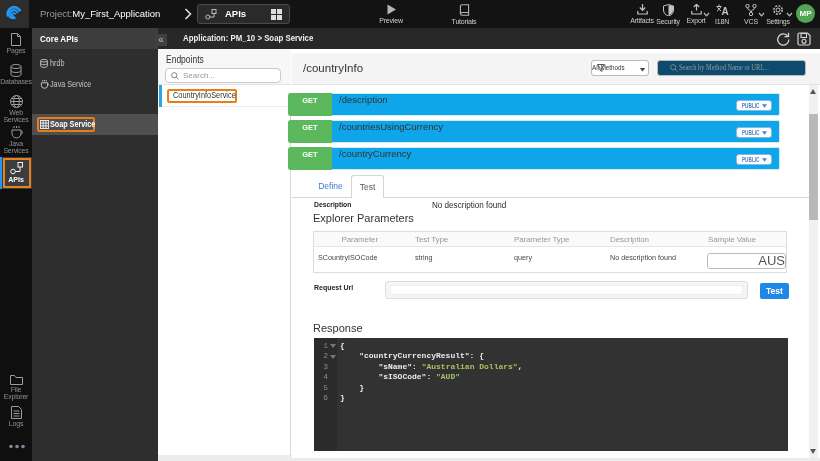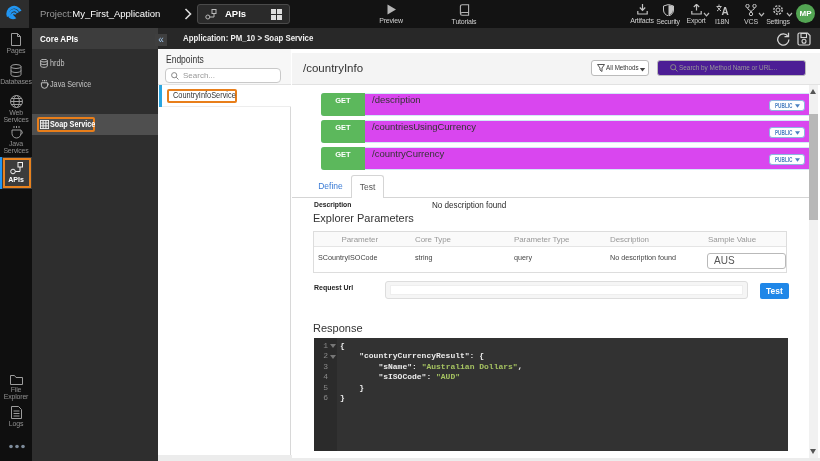--- a/index.html
+++ b/index.html
@@ -46,41 +46,41 @@
 #endtitle { left:166px; top:54px; font-size:10px; color:#333; transform:scaleX(0.85); transform-origin:0 50%; }
 #endsearch { left:165px; top:68px; width:116px; height:15px; border:1px solid #c9c9c9; border-radius:4px; background:#fff; color:#999; font-size:8px; line-height:13px; padding-left:17px; }
 #cisrow { left:159px; top:85px; width:132px; height:22px; background:#fff; border-bottom:1px solid #ededed; }
 #cisrow .bluebar { position:absolute; left:0; top:0; width:3px; height:22px; background:#2aa5e0; }
 #cisrow .obox { position:absolute; left:8px; top:4px; width:70px; height:14px; border:2px solid #e87e1a; border-radius:2px; }
 #cisrow .txt { position:absolute; left:14px; top:0; line-height:21px; font-size:9px; color:#333; transform:scaleX(0.82); transform-origin:0 50%; white-space:nowrap; }
 
 #mainpane { left:292px; top:49px; width:528px; height:409px; background:#fff; }
 #toolbar { left:292px; top:53px; width:528px; height:32px; background:#f4f4f4; border-bottom:1px solid #e2e2e2; }
 #svcname { left:303px; top:62px; font-size:11.5px; color:#333; }
-#methodsel { left:591px; top:60px; width:58px; height:15.5px; background:#fff; border:1px solid #bbb; border-radius:3px; font-size:8px; color:#333; line-height:14px; white-space:nowrap; padding-left:14px; }
-#mainsearch { left:657px; top:60px; width:149px; height:15.5px; background:#4c1d95; border:1px solid #bbb; border-radius:3px; font-size:8px; color:#999; line-height:14px; padding-left:21px; white-space:nowrap; overflow:hidden; }
-.mrow { position:absolute; left:321px; width:492px; height:23px; background:#d946ef; border:1px solid #d2e9f6; border-radius:2px; }
+#methodsel { left:591px; top:60px; width:58px; height:15.5px; background:#fff; border:1px solid #bbb; border-radius:3px; font-size:8px; color:#333; line-height:14px; white-space:nowrap; }
+#mainsearch { left:657px; top:60px; width:149px; height:15.5px; background:#0c4a6e; border:1px solid #bbb; border-radius:3px; font-size:8px; color:#999; line-height:14px; padding-left:21px; white-space:nowrap; overflow:hidden;font-family:Liberation Serif, serif; }
+.mrow { position:absolute; left:288px; width:492px; height:23px; background:#0ea5e9; border:1px solid #d2e9f6; border-radius:2px; }
 .mrow .get { position:absolute; left:-1px; top:-1px; width:44px; height:23px; background:#5cb85c; border-radius:3px 0 0 3px; color:#fff; font-weight:bold; font-size:7.5px; text-align:center; line-height:15px; }
 .mrow .path { position:absolute; left:50px; top:0; line-height:12px; font-size:9.5px; color:#333; }
 .mrow .pub { position:absolute; right:7px; top:6px; width:36px; height:10.5px; border:1px solid #8cb8e0; border-radius:3px; color:#4a7fc0; font-size:6.5px; font-weight:bold; text-align:left; padding-left:5px; line-height:9.5px; background:#fdfeff; }
 .mrow .pub b { display:inline-block; transform:scaleX(0.72); transform-origin:0 50%; font-weight:bold; }
 .mrow .pub svg { position:absolute; right:4px; top:3.2px; }
 
 #tabline { left:292px; top:197px; width:517px; height:1px; background:#d5d5d5; }
 #tab-define { left:308px; top:175px; width:45px; height:22px; color:#3a7bd5; font-size:8.5px; text-align:center; line-height:23px; }
 #tab-test { left:351px; top:175px; width:33px; height:23px; background:#fff; border:1px solid #d5d5d5; border-bottom:none; border-radius:3px 3px 0 0; color:#555; font-size:8.5px; text-align:center; line-height:23px; }
 #desc-lbl { left:314px; top:200px; font-size:8px; font-weight:bold; color:#222; transform:scaleX(0.85); transform-origin:0 50%; }
 #desc-val { left:432px; top:200px; font-size:9px; color:#2b2b2b; transform:scaleX(0.9); transform-origin:0 50%; }
 #reqparams { left:313px; top:212px; font-size:11px; color:#333; }
 
 #ptable { left:313px; top:231px; width:474px; height:42px; border:1px solid #ddd; }
 #ptable .hrow { position:absolute; left:0; top:0; width:472px; height:15px; background:#fafafa; border-bottom:1px solid #e5e5e5; }
 .th { position:absolute; top:0; font-size:8px; letter-spacing:-0.1px; color:#999; line-height:15px; }
 .td { position:absolute; top:21px; font-size:8px; color:#444; transform:scaleX(0.9); transform-origin:0 50%; white-space:nowrap; }
-#ausbox { position:absolute; left:393px; top:20.5px; width:79px; height:16px; border:1px solid #b9b9b9; border-radius:3px; font-size:10px; color:#555; line-height:14px; padding-left:6px; background:#fff; }
+#ausbox { position:absolute; left:393px; top:20.5px; width:79px; height:16px; border:1px solid #b9b9b9; border-radius:3px; font-size:13px; color:#555; line-height:14px; padding-left:6px; background:#fff;text-align:right; }
 
 #requrl-lbl { left:313.5px; top:282.5px; font-size:8px; font-weight:bold; color:#222; transform:scaleX(0.87); transform-origin:0 50%; }
 #requrl-box { left:385px; top:281px; width:363px; height:18px; background:#f5f5f5; border:1px solid #ddd; border-radius:3px; }
 #requrl-inner { left:390px; top:285px; width:353px; height:10px; background:#fff; border:1px solid #eee; }
 #testbtn { left:760px; top:283px; width:29px; height:16px; background:#1f87e8; border-radius:2px; color:#fff; font-size:8.5px; font-weight:bold; text-align:center; line-height:16px; }
 
 #resp-lbl { left:313px; top:322px; font-size:11px; color:#333; }
 #editor { left:313.5px; top:338px; width:474px; height:112.5px; background:#323232; font-family:"Liberation Mono", monospace; font-size:8px; font-weight:bold; }
 #gutter { position:absolute; left:0; top:0; width:23.5px; height:112.5px; background:#2b2b2b; color:#888; text-align:right; }
 #gutter div { height:10.55px; line-height:10.55px; padding-right:9px; font-weight:normal; }
@@ -353,21 +353,21 @@
   <div class="abs" id="tabline"></div>
   <div class="abs" id="tab-define">Define</div>
   <div class="abs" id="tab-test">Test</div>
   <div class="abs" id="desc-lbl">Description</div>
   <div class="abs" id="desc-val">No description found</div>
   <div class="abs" id="reqparams">Explorer Parameters</div>
 
   <div class="abs" id="ptable">
     <div class="hrow"></div>
     <span class="th" style="left:3.5px;margin-left:24px;">Parameter</span>
-    <span class="th" style="left:101px;">Core Type</span>
+    <span class="th" style="left:101px;">Test Type</span>
     <span class="th" style="left:200px;">Parameter Type</span>
     <span class="th" style="left:296px;">Description</span>
     <span class="th" style="left:394px;">Sample Value</span>
     <span class="td" style="left:4px;">SCountryISOCode</span>
     <span class="td" style="left:101px;">string</span>
     <span class="td" style="left:200px;">query</span>
     <span class="td" style="left:296px;">No description found</span>
     <div id="ausbox">AUS</div>
   </div>
 

